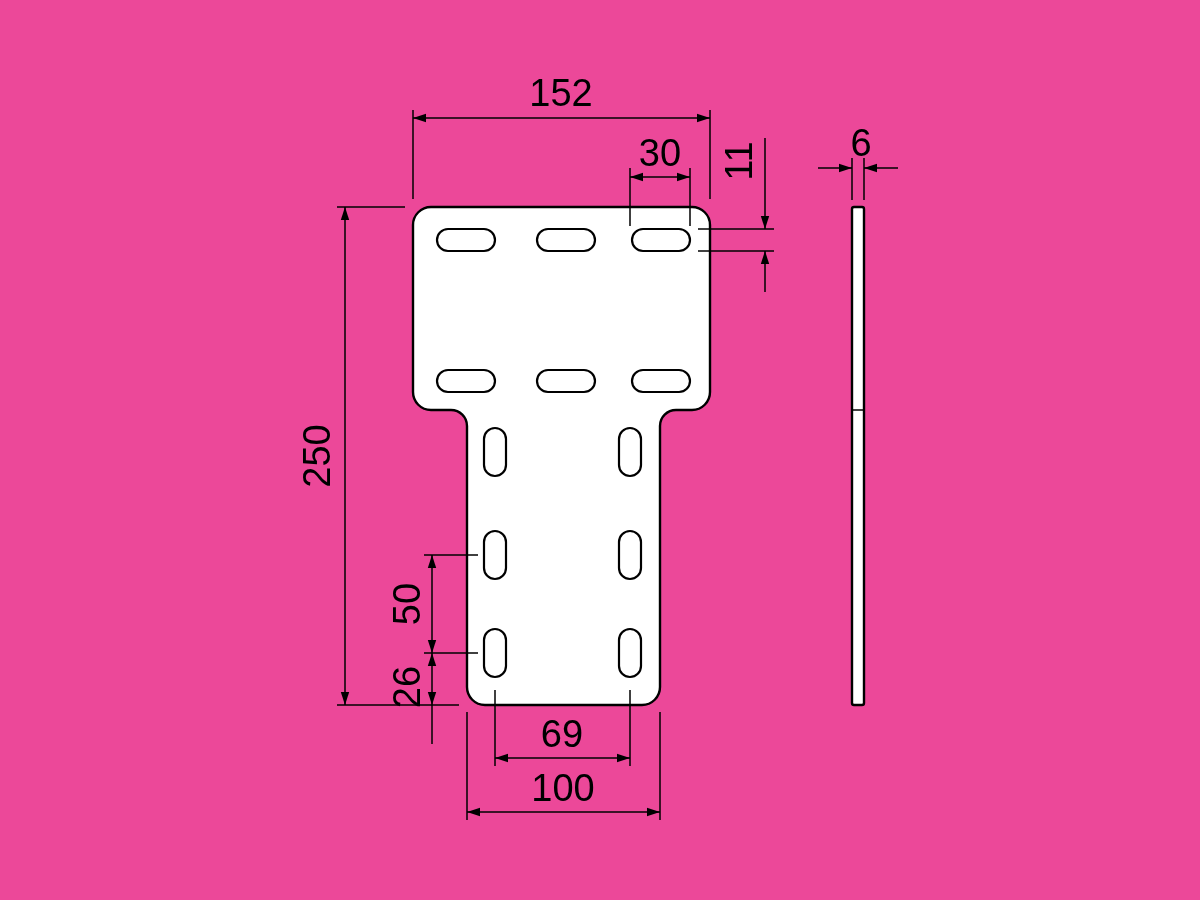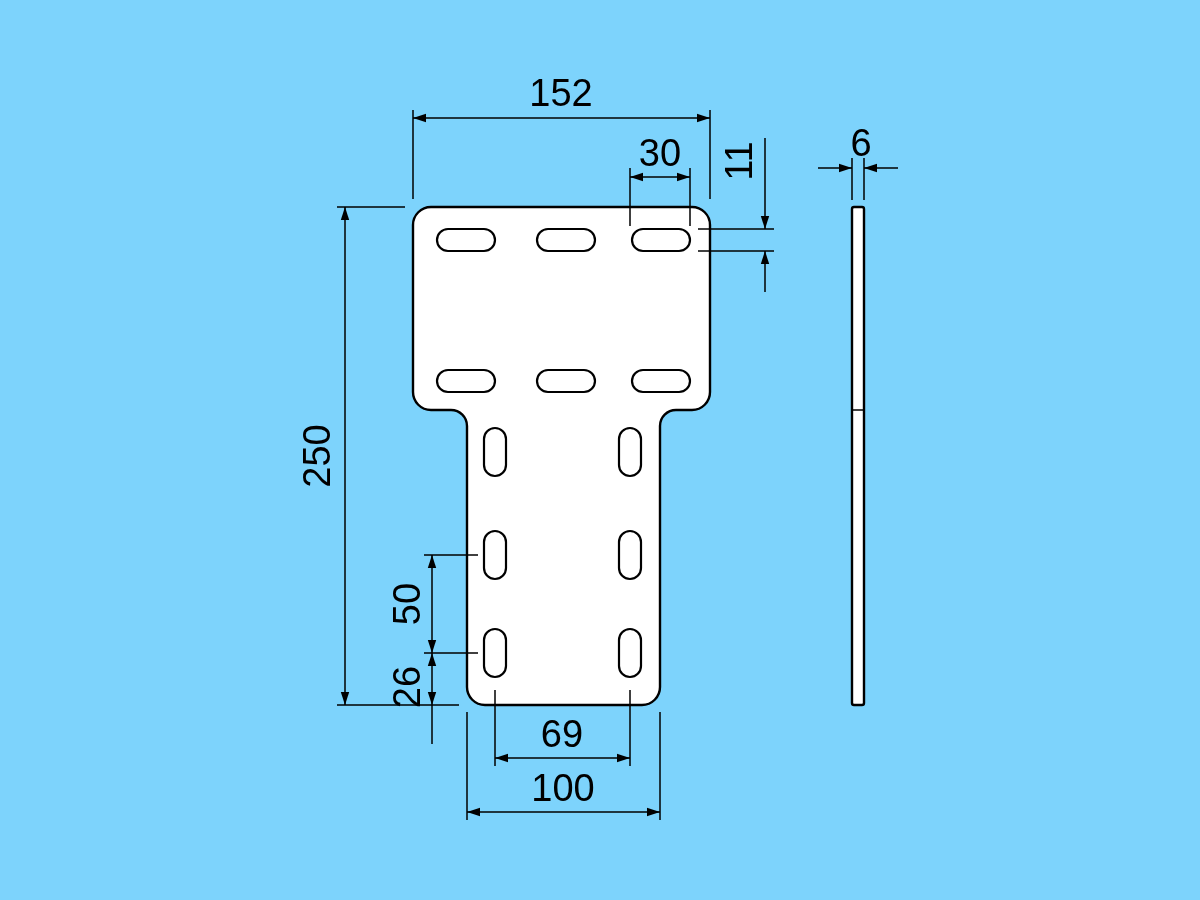--- a/index.html
+++ b/index.html
@@ -4,21 +4,21 @@
 <style>
   html, body {
     margin: 0;
     padding: 0;
     background: #ffffff;
   }
   .page {
     position: relative;
     width: 1200px;
     height: 900px;
-    background: #7dd3fc;
+    background: #ec4899;
     overflow: hidden;
   }
   svg { display: block; }
   .outline {
     fill: #ffffff;
     stroke: #000000;
     stroke-width: 2.4;
     stroke-linejoin: round;
   }
   .slot {

